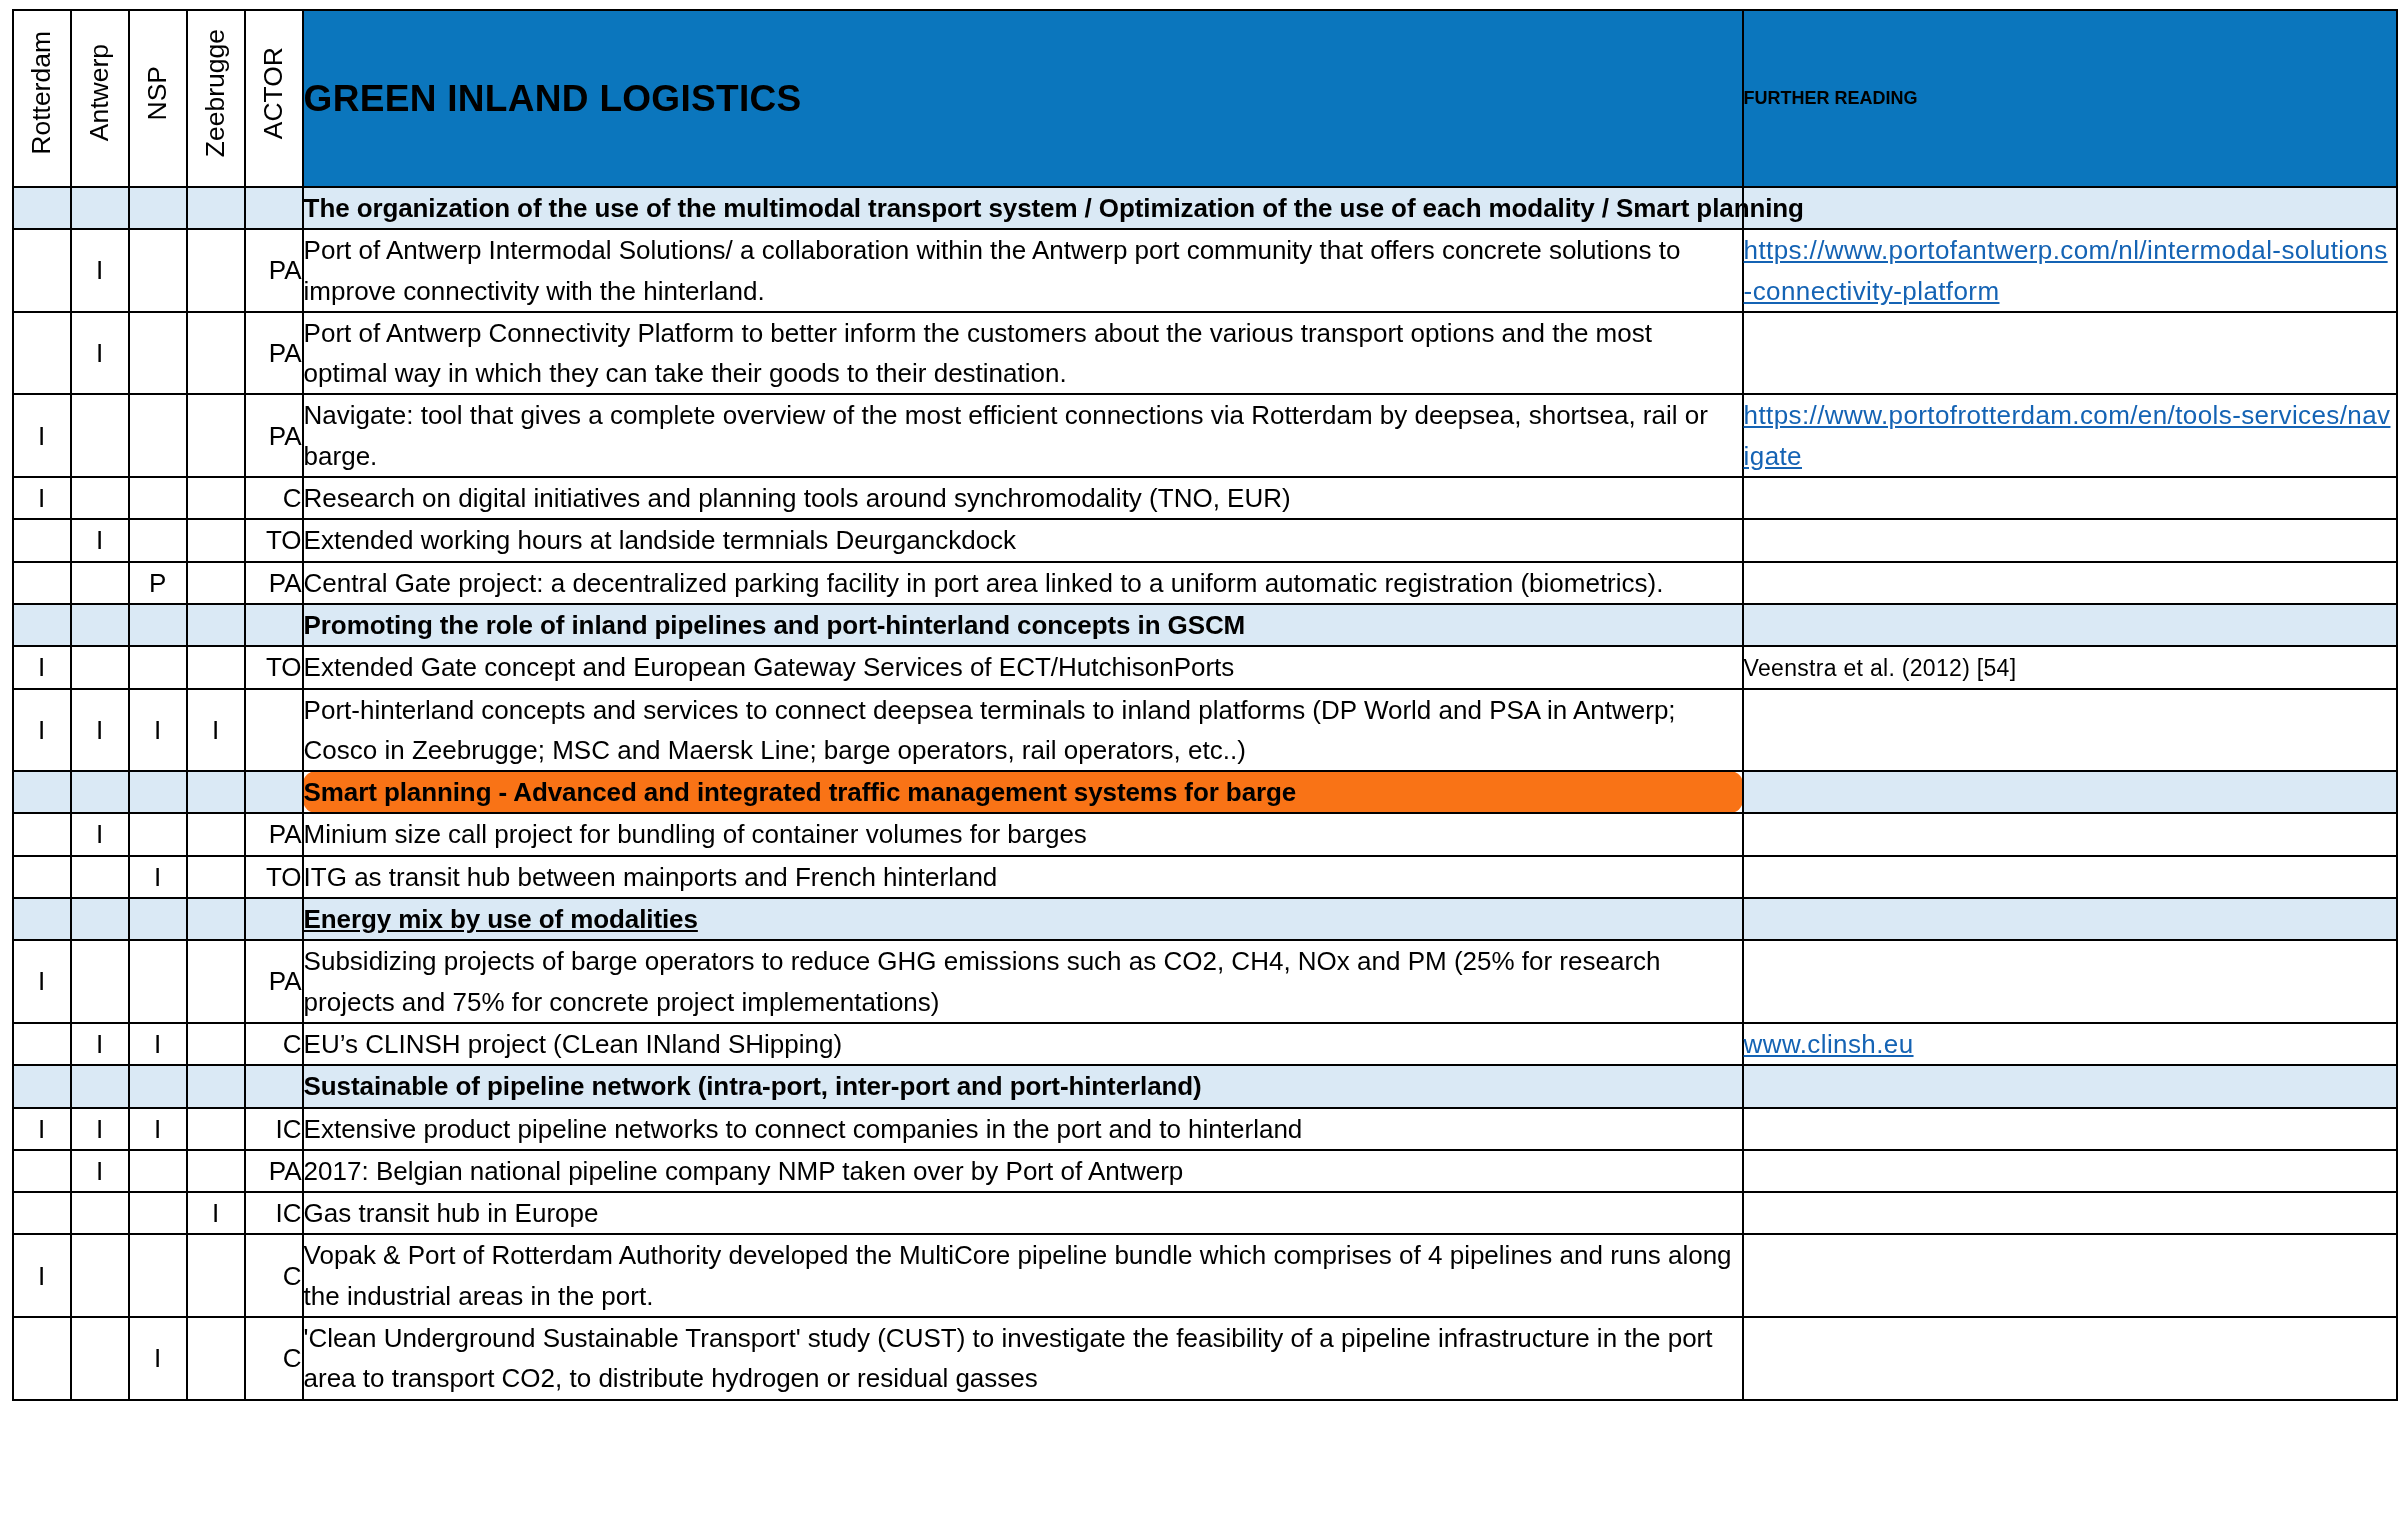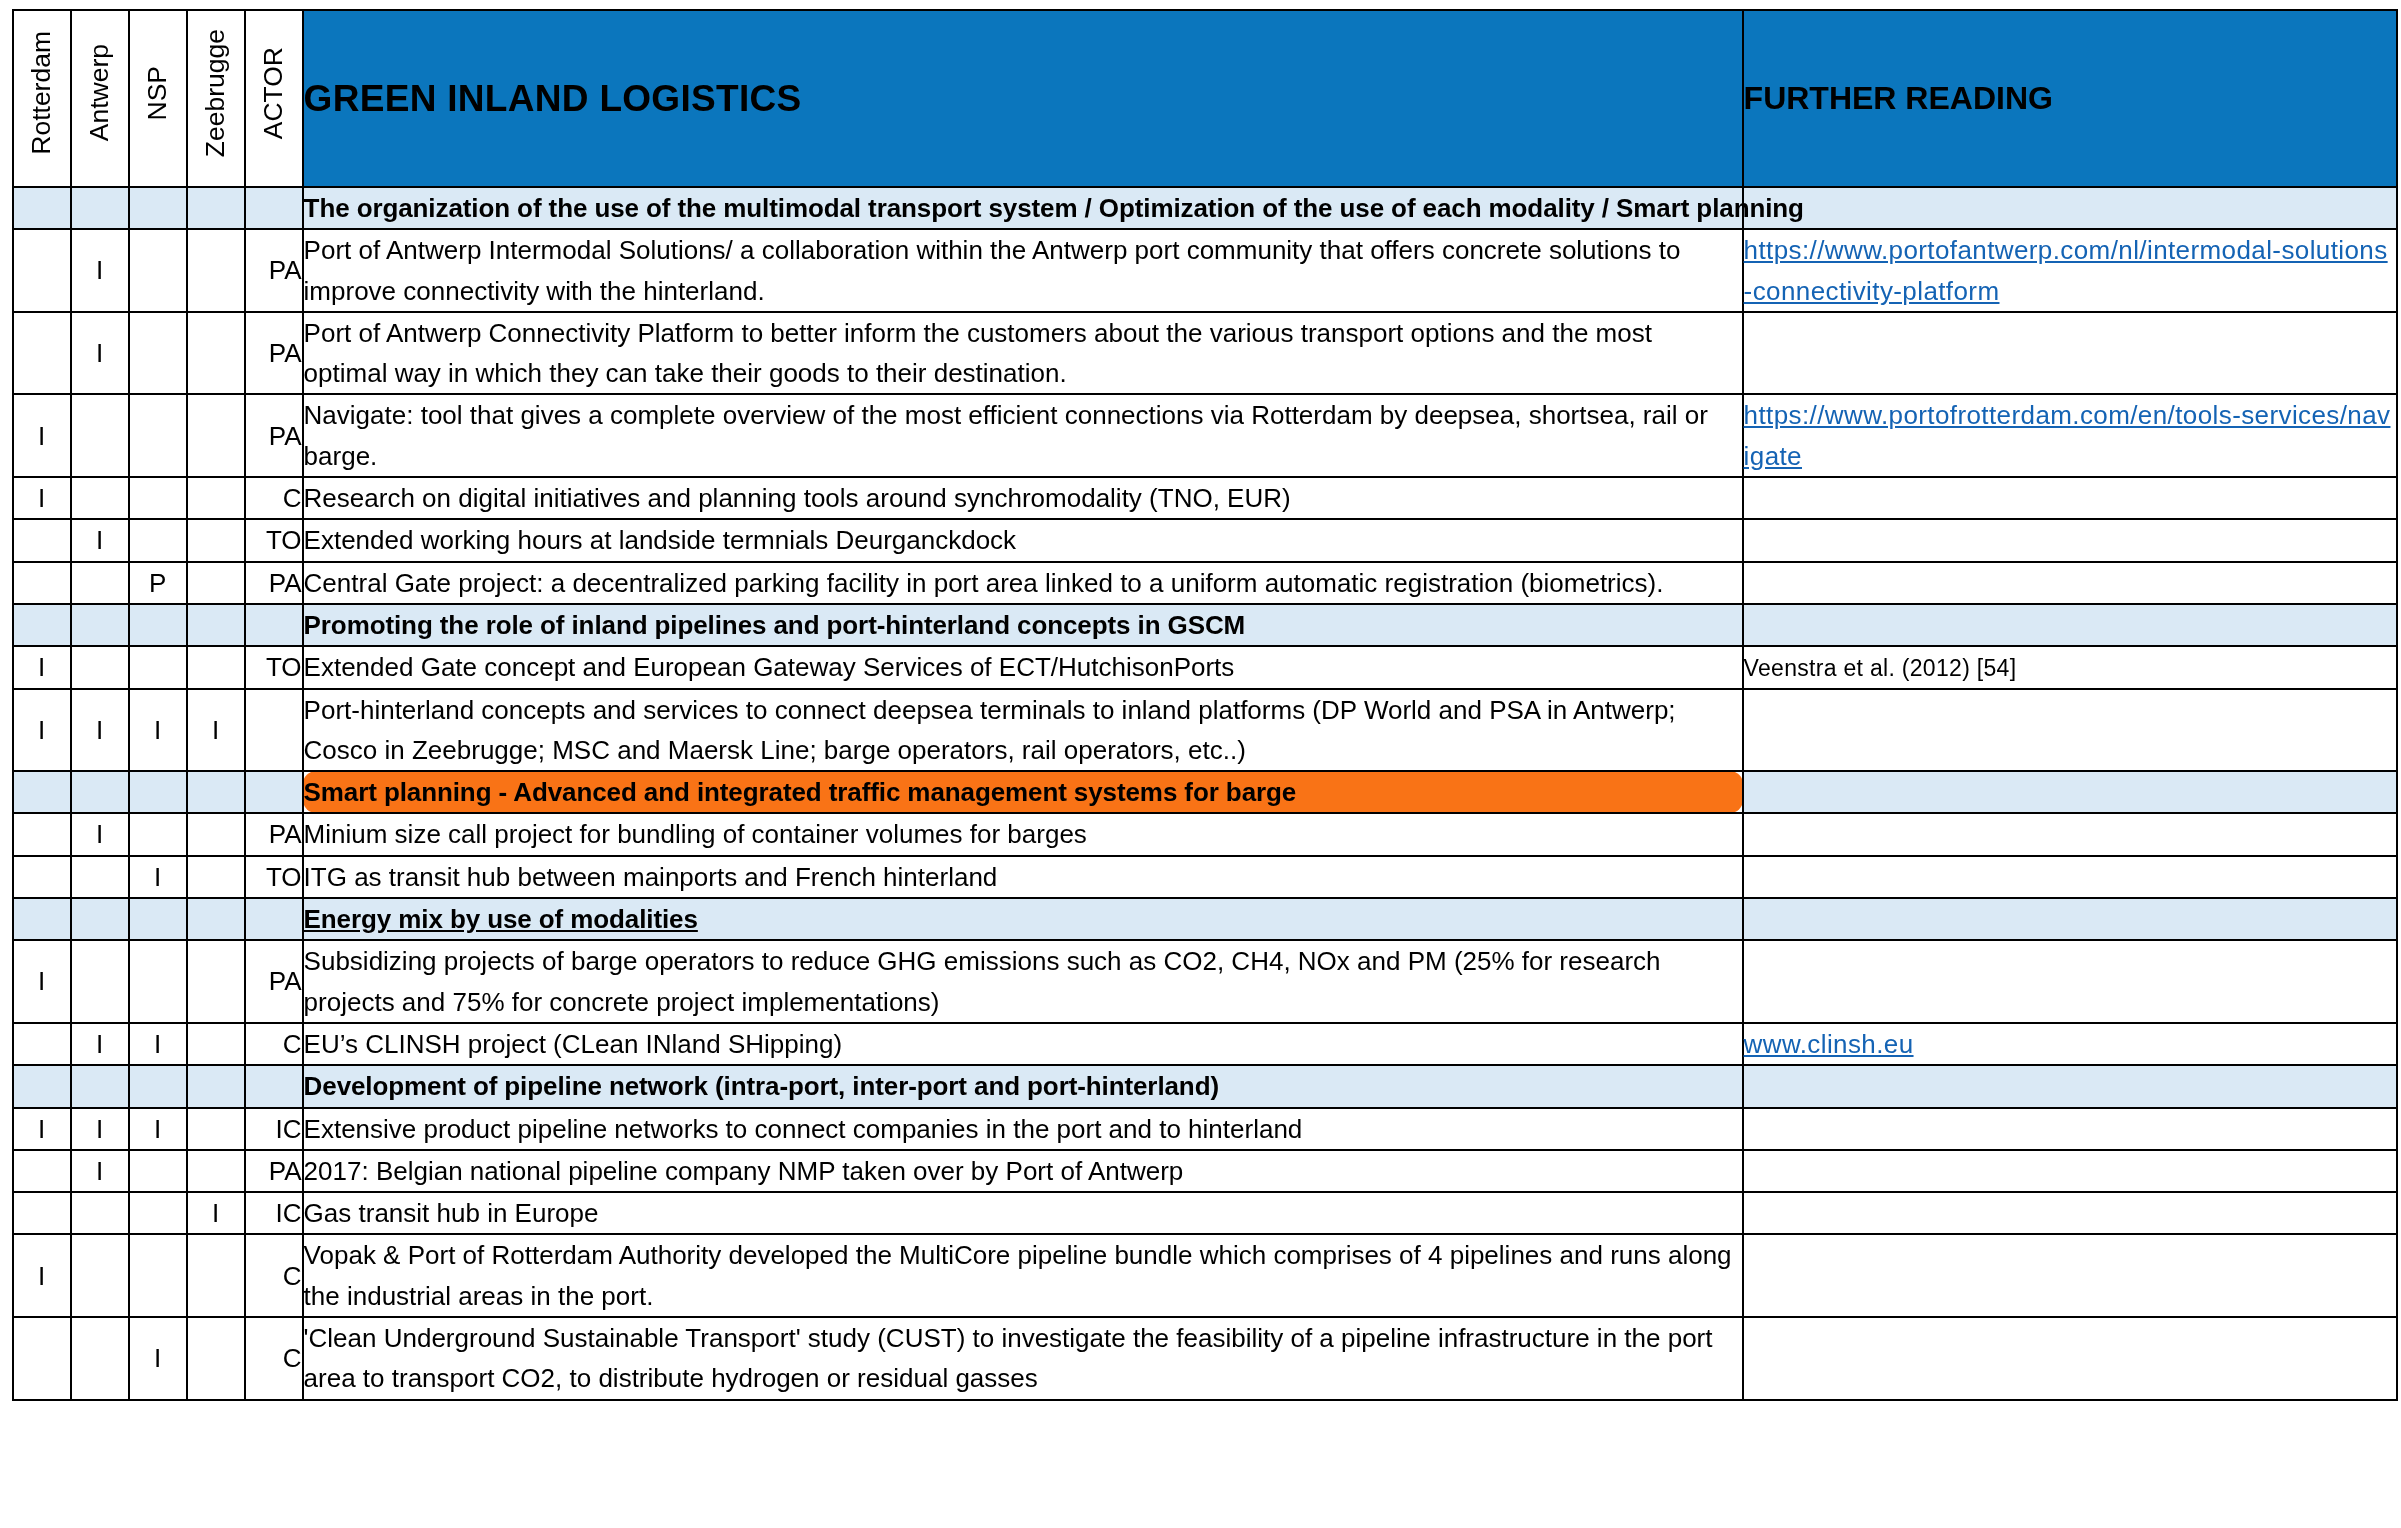--- a/index.html
+++ b/index.html
@@ -71,21 +71,21 @@
     vertical-align: middle;
     padding-left: 10.3px;
   }
   td.bluehead .big {
     font-size: 37px;
     letter-spacing: 0.3px;
     font-weight: bold;
     display: block;
   }
   td.bluehead .small {
-    font-size: 32px;
+    font-size: 18px;
     font-weight: bold;
     display: block;
   }
 
   
   td.sec {
     background: #DAE9F5;
     height: 34px;
   }
   td.sec-text {
@@ -313,21 +313,21 @@
           <td class="actor">C</td>
           <td class="body">EU’s CLINSH project (CLean INland SHipping)</td>
           <td class="read"><span class="lnk">www.clinsh.eu</span></td>
         </tr>
         <tr>
           <td class="sec" style="background: rgb(218, 233, 245);"></td>
           <td class="sec" style="background: rgb(218, 233, 245);"></td>
           <td class="sec" style="background: rgb(218, 233, 245);"></td>
           <td class="sec" style="background: rgb(218, 233, 245);"></td>
           <td class="sec" style="background: rgb(218, 233, 245);"></td>
-          <td class="sec-text" style="background: rgb(218, 233, 245);">Development of pipeline network (intra-port, inter-port and port-hinterland)</td>
+          <td class="sec-text" style="background: rgb(218, 233, 245);">Sustainable of pipeline network (intra-port, inter-port and port-hinterland)</td>
           <td class="sec" style="background: rgb(218, 233, 245);"></td>
         </tr>
         <tr>
           <td class="mark">I</td>
           <td class="mark">I</td>
           <td class="mark">I</td>
           <td class="mark"></td>
           <td class="actor">IC</td>
           <td class="body">Extensive product pipeline networks to connect companies in the port and to hinterland</td>
           <td class="read"></td>

